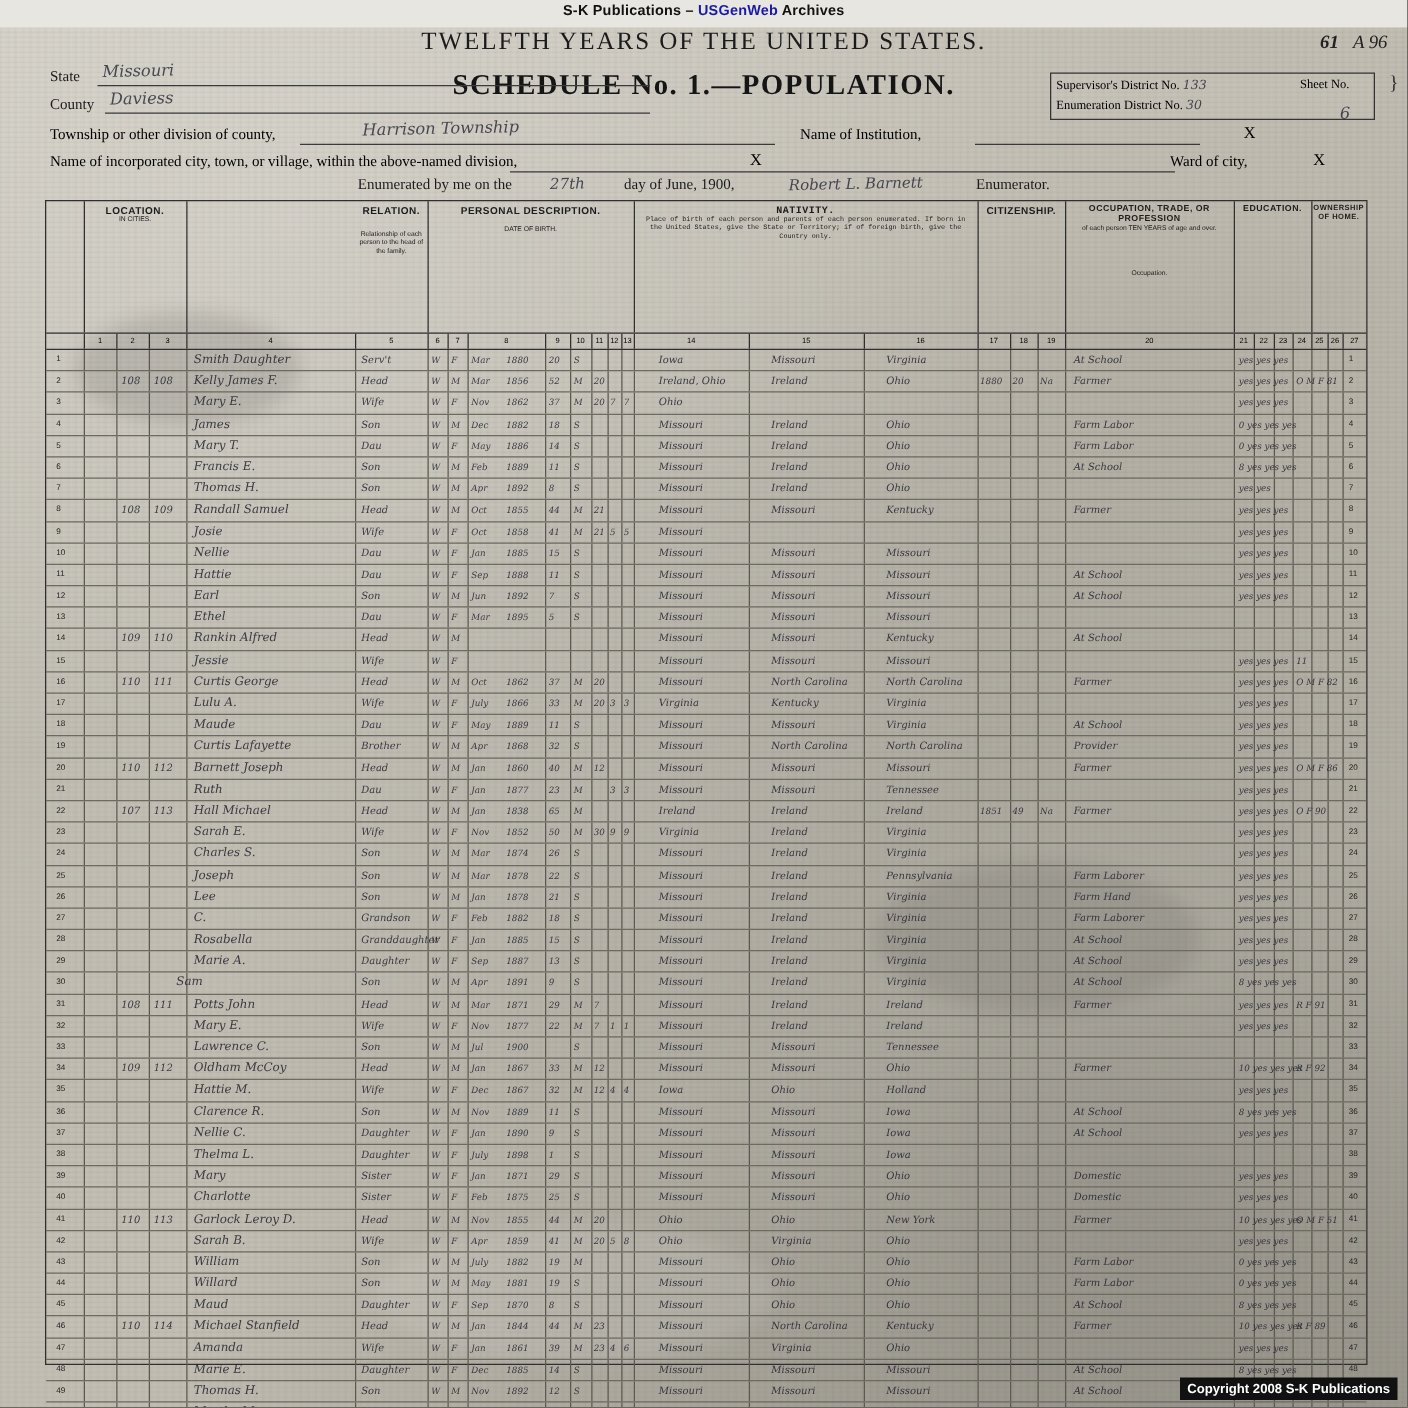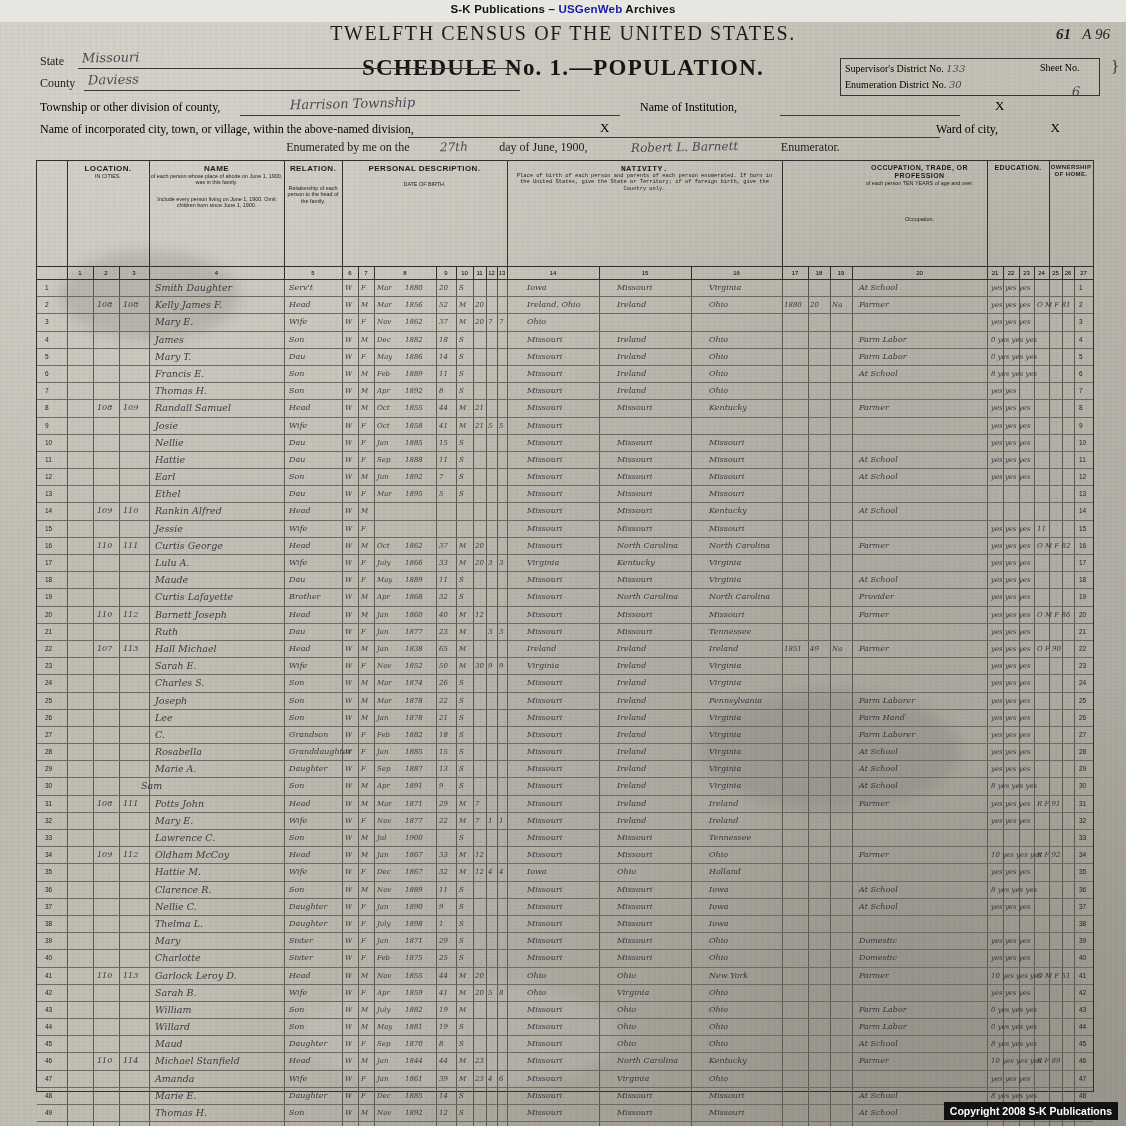--- a/index.html
+++ b/index.html
@@ -57,21 +57,21 @@
 
   <div class="smudge" style="left:60px;top:250px;width:180px;height:90px;background:rgba(0,0,0,0.10);"></div>
   <div class="smudge" style="left:700px;top:690px;width:260px;height:120px;background:rgba(0,0,0,0.08);"></div>
   <div class="smudge" style="left:300px;top:980px;width:320px;height:110px;background:rgba(255,255,255,0.10);"></div>
 
   <div class="topbar"></div>
   <div class="sk">
     <span>S-K Publications – </span><span class="usgen">USGenWeb</span><span class="web"> Archives</span>
   </div>
 
-  <div class="title1">TWELFTH CENSUS OF THE UNITED STATES.</div>
+  <div class="title1">TWELFTH YEARS OF THE UNITED STATES.</div>
   <div class="title2">SCHEDULE No. 1.—POPULATION.</div>
 
   <div class="corner">
     <span class="num">61</span>
     &nbsp;&nbsp;<span>A 96</span>
   </div>
 
   <div class="hdr-left">
     <div class="hdr-line">
       <span class="hdr-label">State</span>
@@ -127,36 +127,34 @@
   </div>
 
   <div class="grid">
 
     <div class="colhdr">
       <div class="ch" style="left:0;width:30px;"></div>
       <div class="ch" style="left:30px;width:82px;">
         <span class="big">LOCATION.</span>
         <span class="sm">IN CITIES.</span>
       </div>
-      <div class="ch" style="left:112px;width:135px;">
-        <span class="big">NAME</span>
-        <span class="sm">of each person whose place of abode on June 1, 1900, was in this family.</span>
-        <span class="sm" style="margin-top:10px;">Include every person living on June 1, 1900. Omit children born since June 1, 1900.</span>
-      </div>
       <div class="ch" style="left:247px;width:58px;">
         <span class="big">RELATION.</span>
         <span class="sm" style="margin-top:12px;">Relationship of each person to the head of the family.</span>
       </div>
       <div class="ch" style="left:305px;width:165px;">
         <span class="big">PERSONAL DESCRIPTION.</span>
         <span class="sm" style="margin-top:8px;">DATE OF BIRTH.</span>
       </div>
       <div class="ch" style="left:470px;width:275px;font-family:Liberation Mono, monospace;">
         <span class="big">NATIVITY.</span>
         <span class="sm" style="padding:0 6px;">Place of birth of each person and parents of each person enumerated. If born in the United States, give the State or Territory; if of foreign birth, give the Country only.</span>
+      </div>
+      <div class="ch" style="left:745px;width:70px;">
+        <span class="big">CITIZENSHIP.</span>
       </div>
       <div class="ch" style="left:815px;width:135px;">
         <span class="big" style="font-size:7px;">OCCUPATION, TRADE, OR PROFESSION</span>
         <span class="sm">of each person TEN YEARS of age and over.</span>
         <span class="sm" style="margin-top:30px;">Occupation.</span>
       </div>
       <div class="ch" style="left:950px;width:62px;">
         <span class="big" style="font-size:7px;">EDUCATION.</span>
       </div>
       <div class="ch" style="left:1012px;width:44px;border-right:none;">

